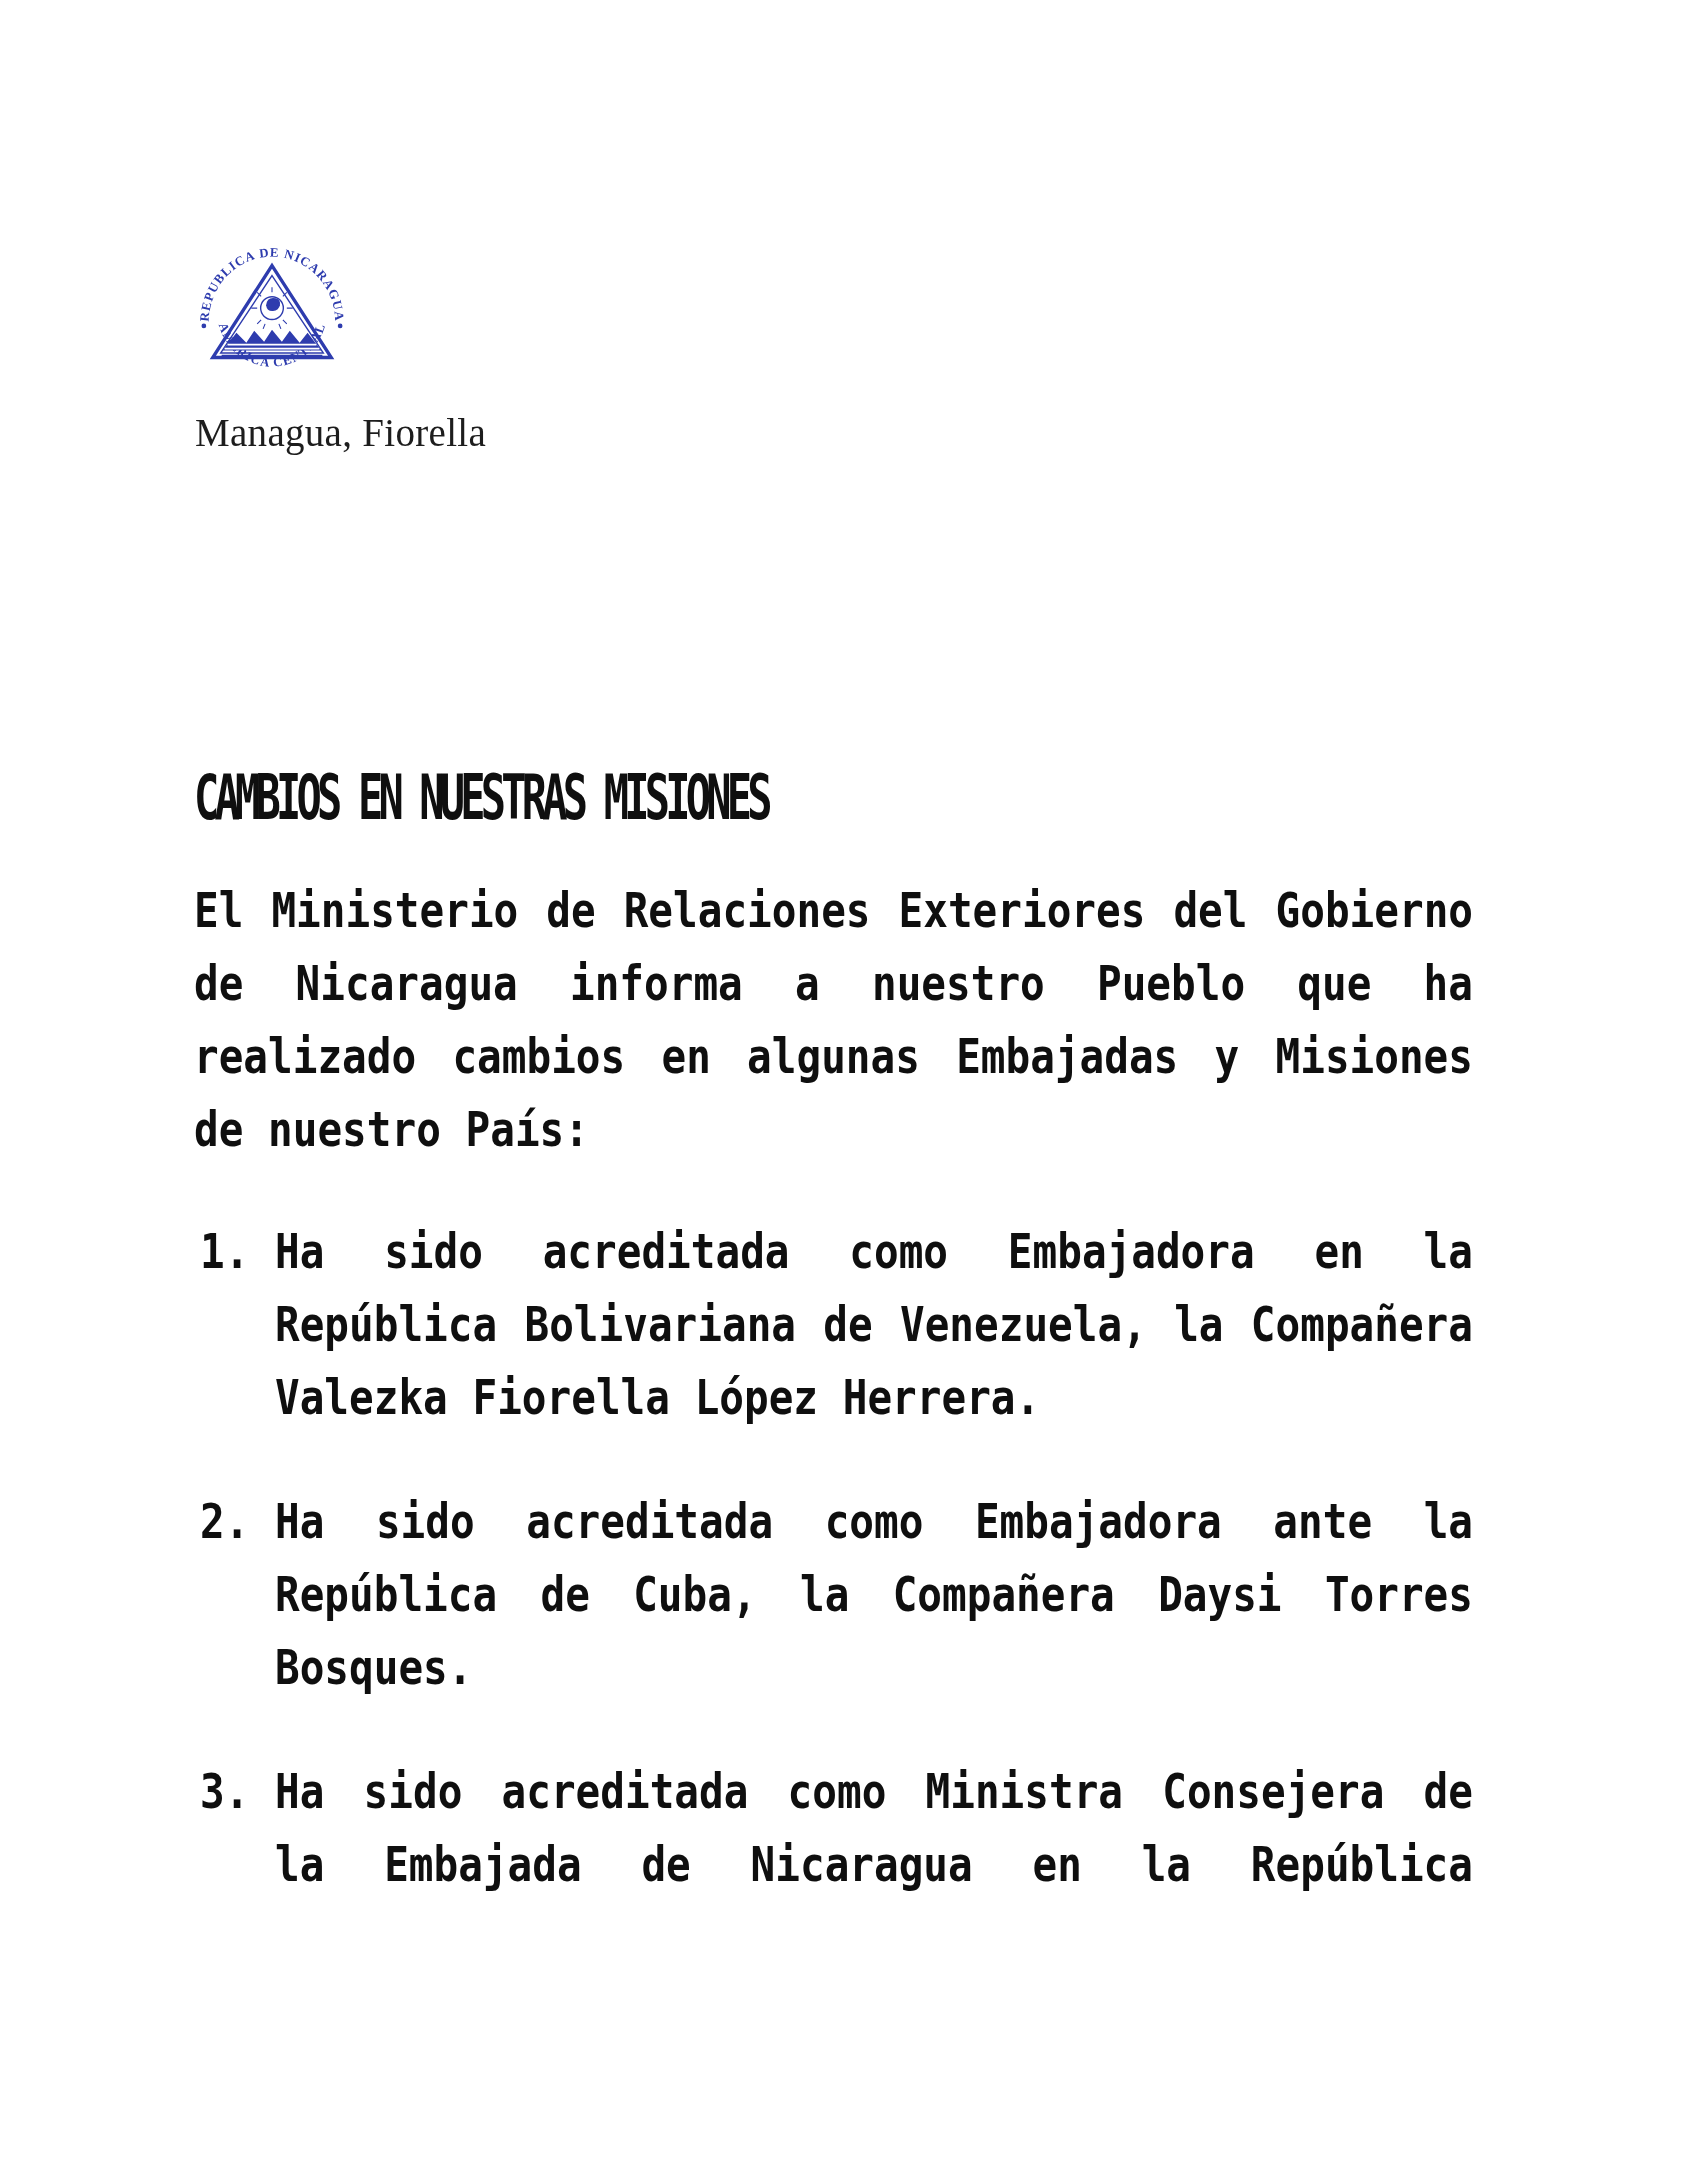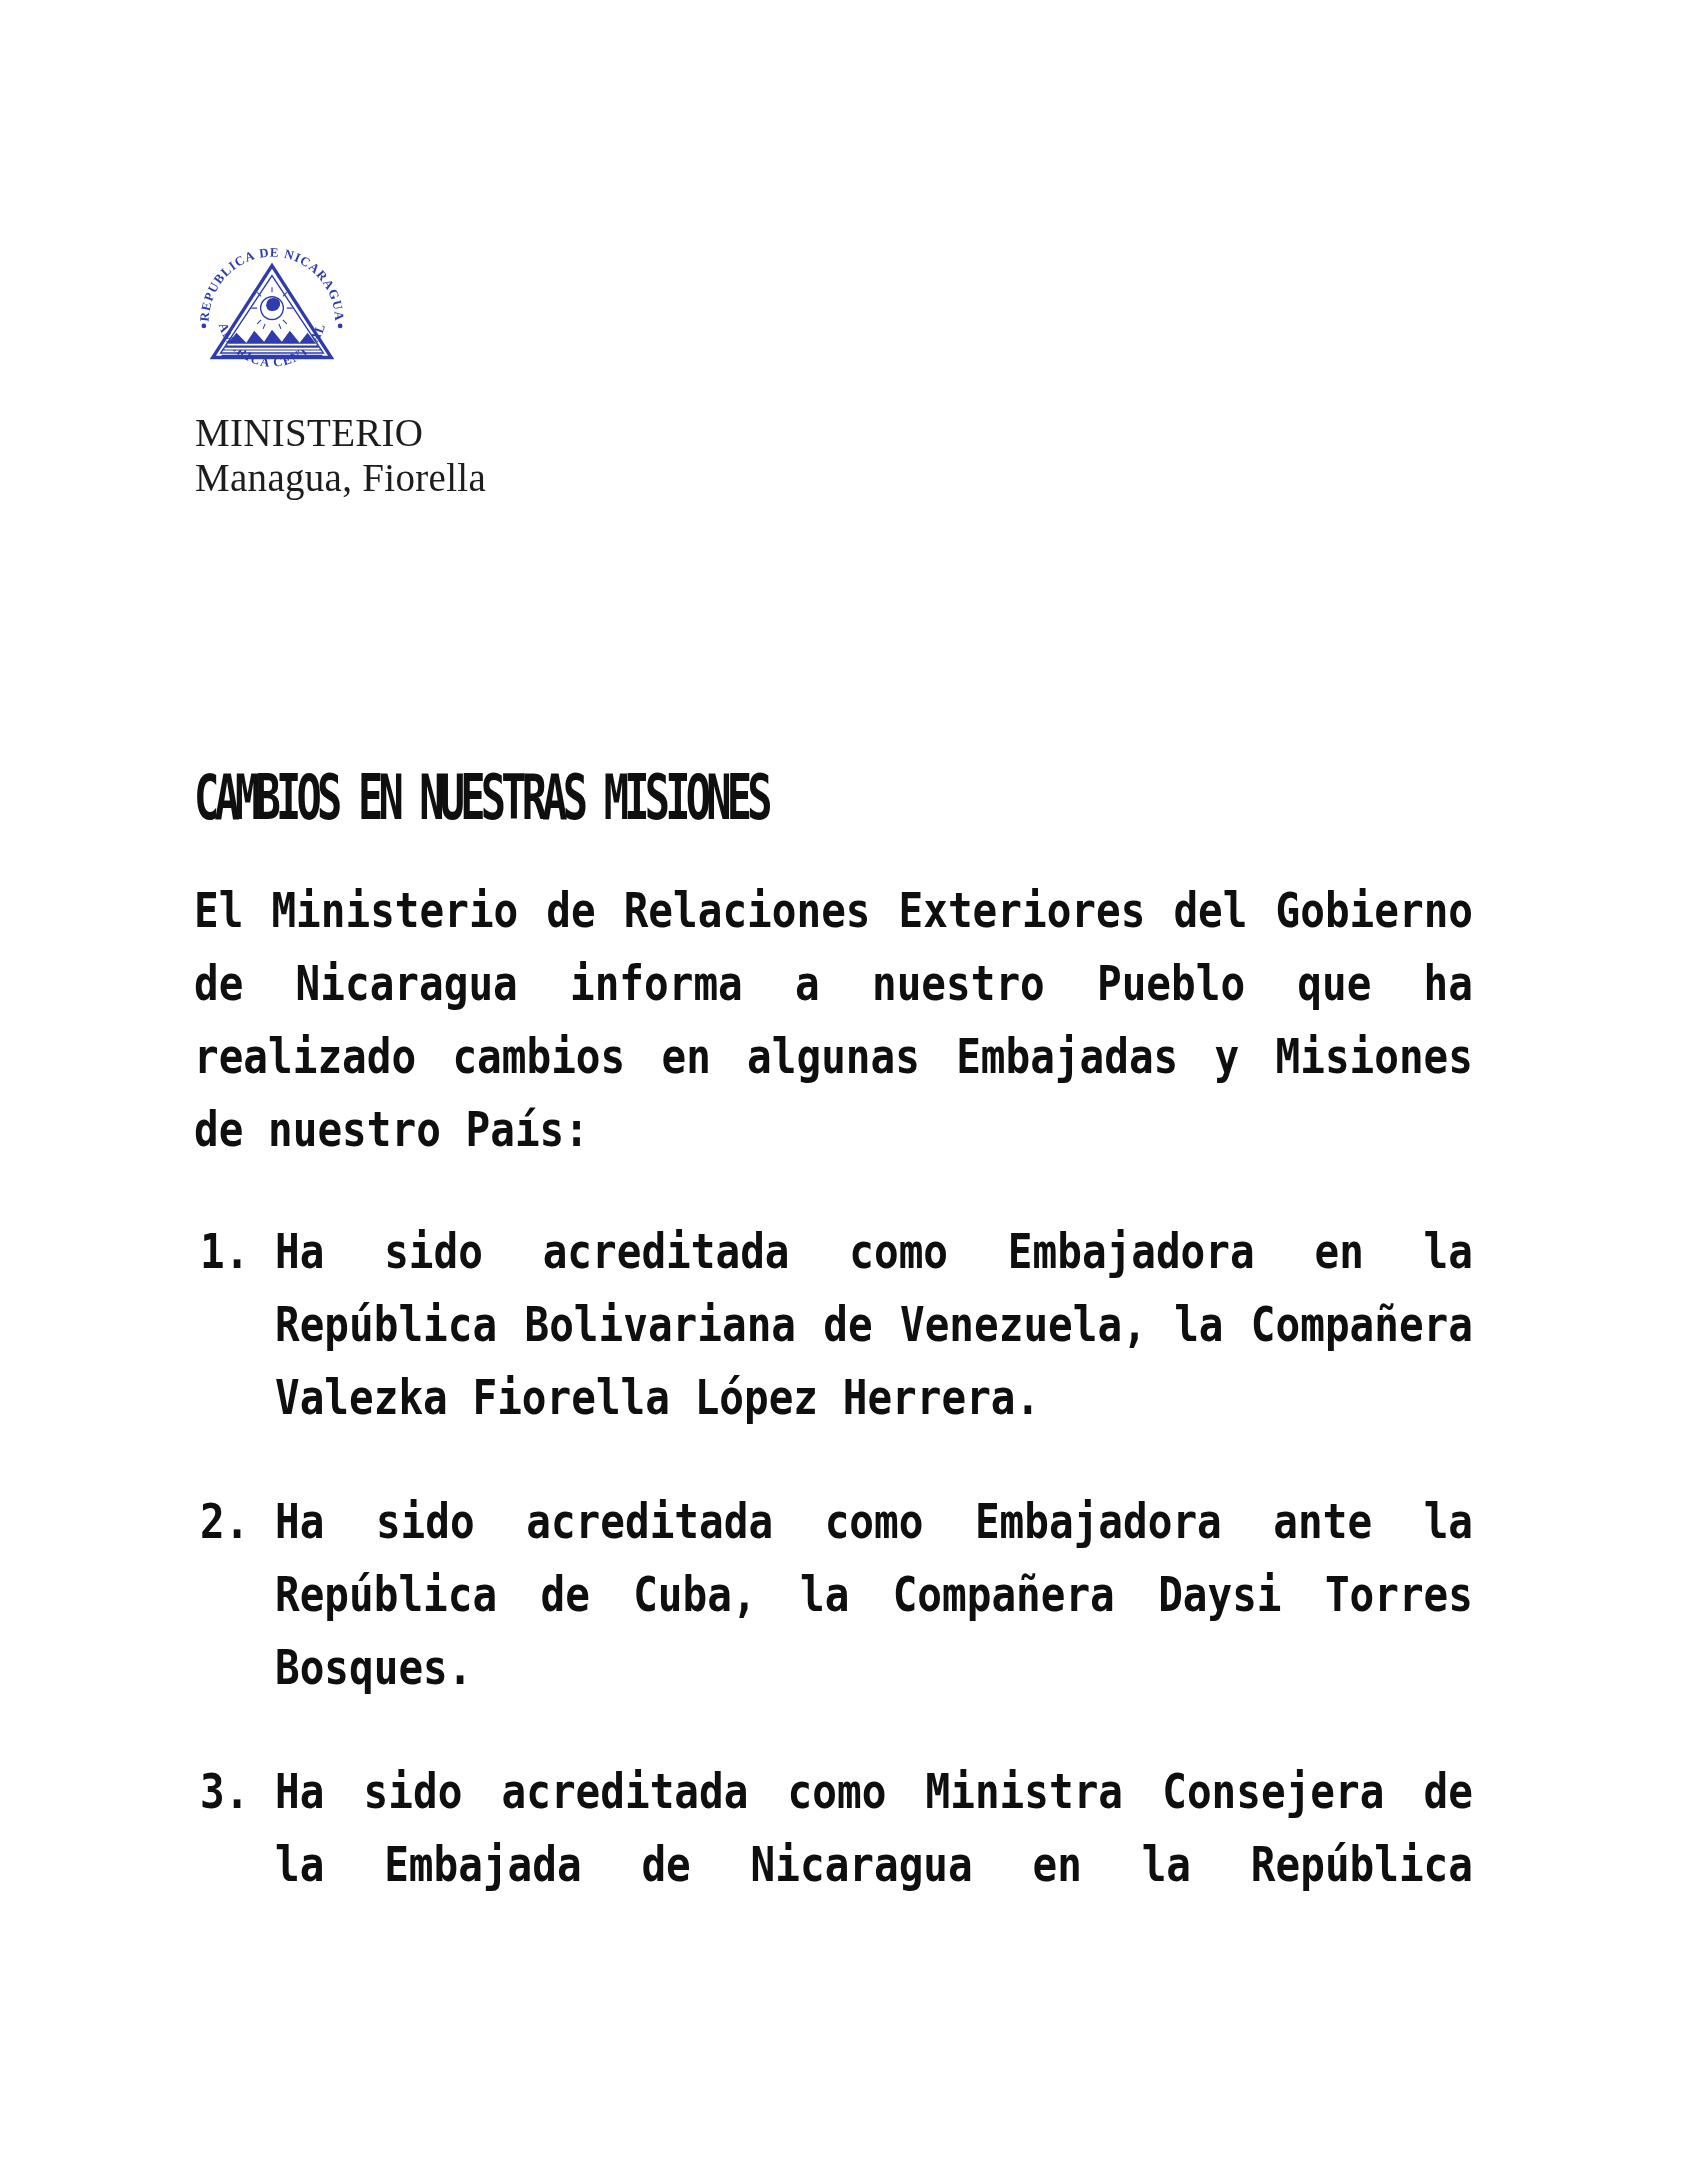--- a/index.html
+++ b/index.html
@@ -125,21 +125,20 @@
       <path class="sb-fill" d="M31 117 L45 99 L55 109 L63 97 L73 108 L81 96 L91 108 L99 97 L109 109 L117 99 L131 117 Z"></path>
 
       <g stroke="#ffffff" stroke-width="1.6">
         <path d="M36 111 h90 M33 115 h96"></path>
       </g>
       <path class="sb-stroke" d="M30 121.8 h102" stroke-width="1.2"></path>
     </g>
   </svg>
 
   <div class="header">
-    <div>MINISTERIO</div>
     <div>Managua, Fiorella</div>
   </div>
 
   <div class="doc-title">CAMBIOS EN NUESTRAS MISIONES</div>
 
   <div class="block intro">
       <div class="line stretch">El Ministerio de Relaciones Exteriores del Gobierno</div>
       <div class="line stretch">de Nicaragua informa a nuestro Pueblo que ha</div>
       <div class="line stretch">realizado cambios en algunas Embajadas y Misiones</div>
       <div class="line">de nuestro País:</div>

